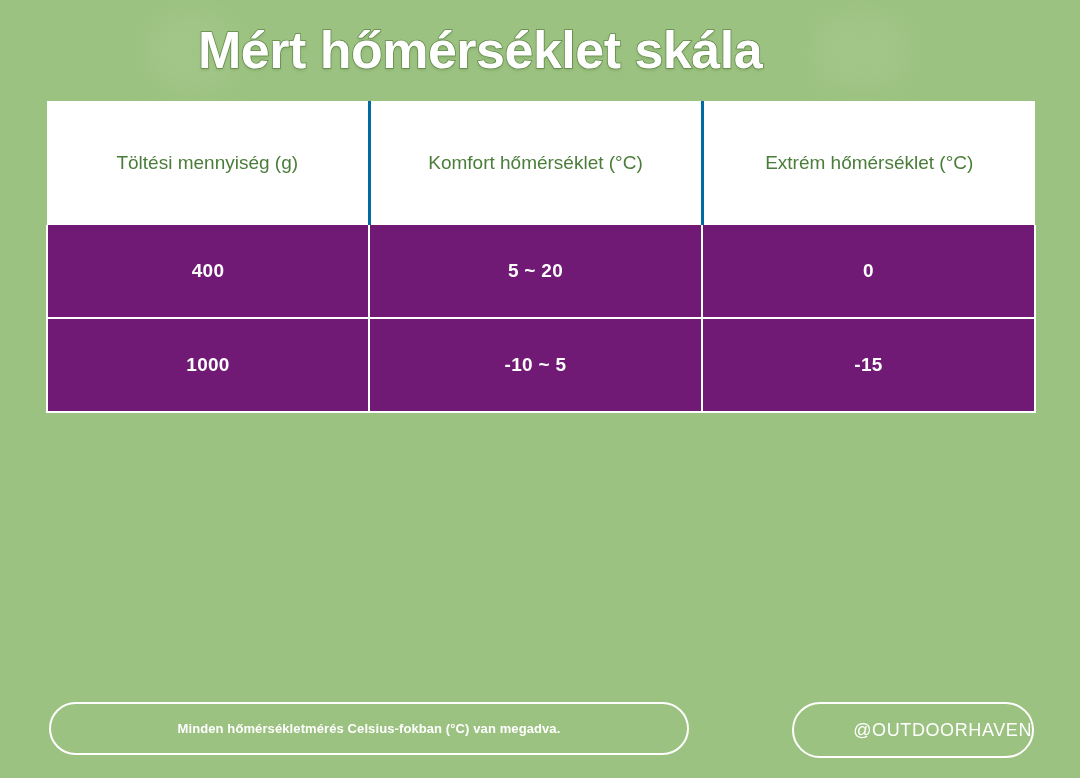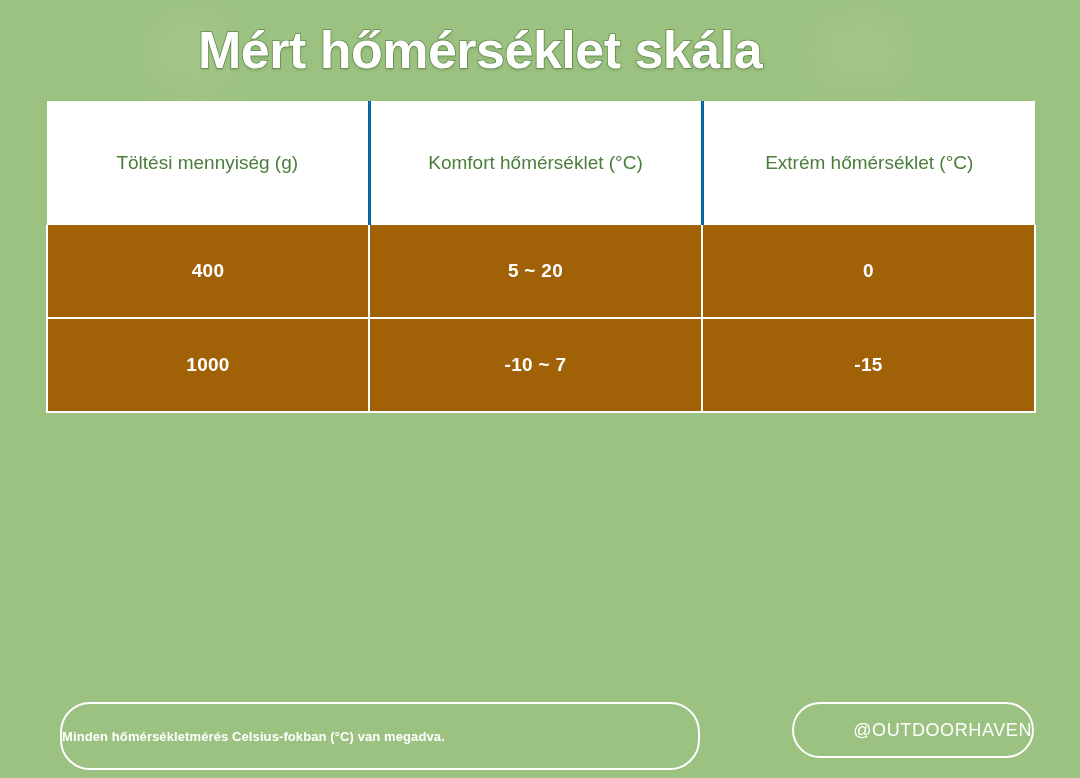--- a/index.html
+++ b/index.html
@@ -93,39 +93,40 @@
     background-clip: padding-box;
   }
 
   .tbody-row td {
     height: 90px;
     color: #ffffff;
     font-size: 19px;
     font-weight: bold;
     text-align: center;
     vertical-align: middle;
-    background: #a16207;
+    background: #701a75;
     border: 2px solid #ffffff;
     letter-spacing: .3px;
   }
   .tbody-row td.first-col { border-left: 2px solid #ffffff; }
   .tbody-row:first-child td { border-top: none; }
 
   
   .note-pill {
     position: absolute;
-    left: 60px;
+    left: 49px;
     top: 702px;
     width: 640px;
-    height: 68px;
+    height: 53px;
     border: 2px solid #ffffff;
     border-radius: 30px;
     box-sizing: border-box;
     display: flex;
     align-items: center;
+    justify-content: center;
   }
   .note-pill span {
     color: #ffffff;
     font-size: 13px;
     font-weight: bold;
     letter-spacing: .1px;
   }
 
   .handle-pill {
     position: absolute;
@@ -170,21 +171,21 @@
       </tr>
     </thead>
     <tbody>
       <tr class="tbody-row">
         <td class="first-col">400</td>
         <td>5 ~ 20</td>
         <td>0</td>
       </tr>
       <tr class="tbody-row">
         <td class="first-col">1000</td>
-        <td>-10 ~ 7</td>
+        <td>-10 ~ 5</td>
         <td>-15</td>
       </tr>
     </tbody>
   </table>
 
   <div class="note-pill">
     <span>Minden hőmérsékletmérés Celsius-fokban (°C) van megadva.</span>
   </div>
 
   <div class="handle-pill">

